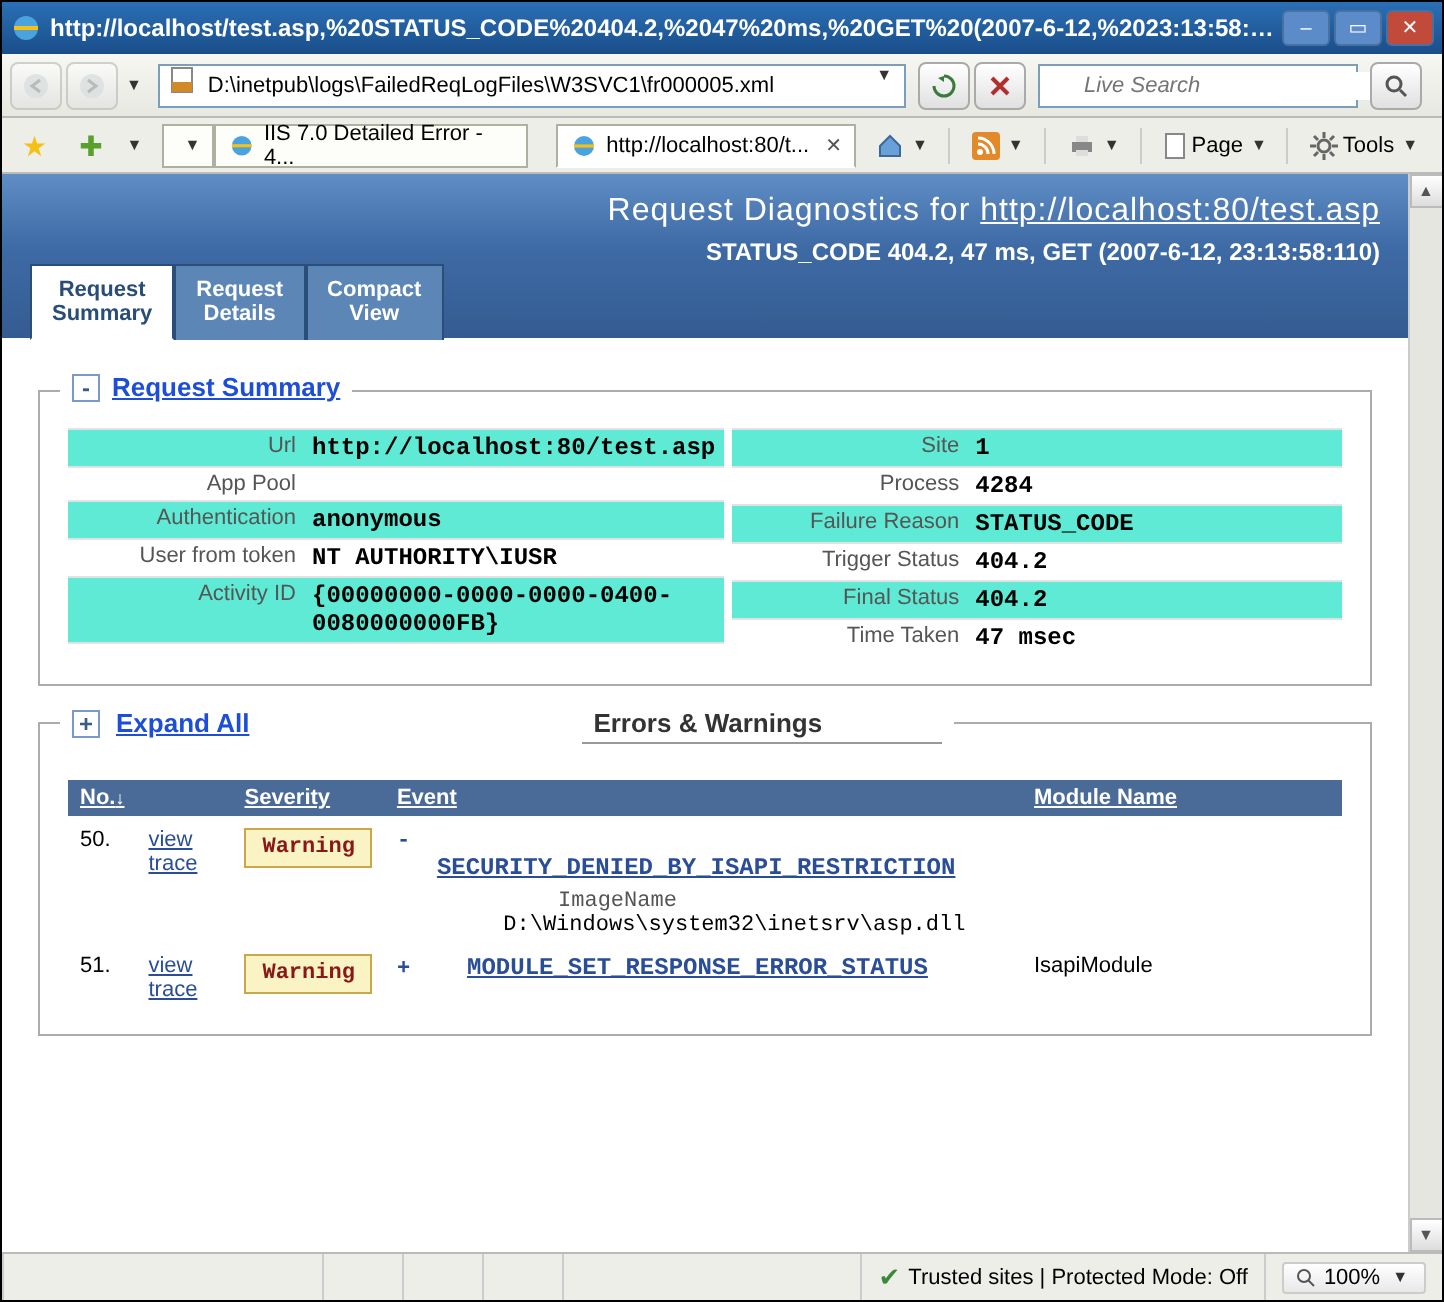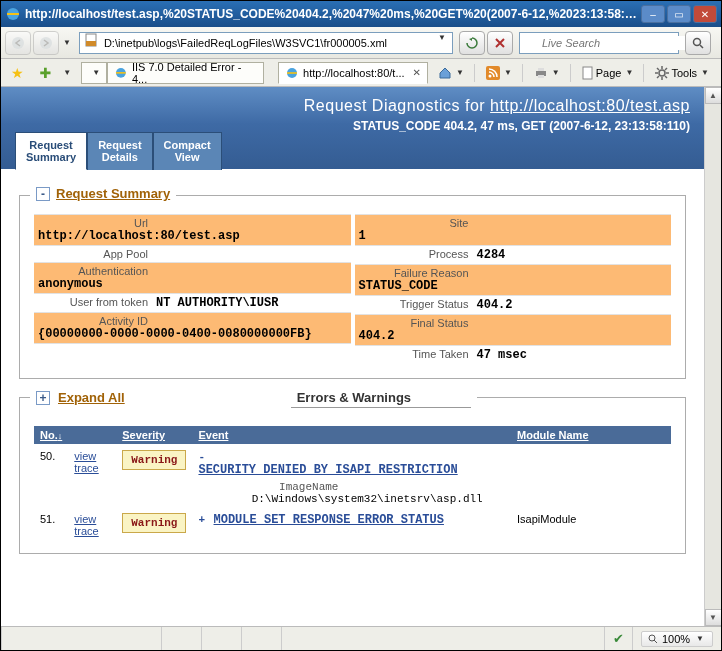--- a/index.html
+++ b/index.html
@@ -89,46 +89,46 @@
   .diag-tabstrip-bg{height:8px;background:#fff;border-bottom:0;}
   .panel {
     margin: 18px 18px;
     border:1px solid #acacac; padding: 18px 14px 14px 14px; position:relative;
   }
   .panel-legend {
     position:absolute; top:-10px; left:10px; background:#fff; padding:0 6px;
     display:flex; align-items:center; gap:6px;
   }
   .panel-legend .pm { display:inline-block;width:14px;height:14px;border:1px solid #7a9ac6;text-align:center;line-height:12px;font-size:12px;color:#3a5a88;font-weight:bold;cursor:default;}
-  .panel-legend a, .panel-legend span.lg-text { color:#a16207; text-decoration:underline; font-weight:bold; font-size:13px;}
+  .panel-legend a, .panel-legend span.lg-text { color:#1d4ed8; text-decoration:underline; font-weight:bold; font-size:13px;}
   .summary-cols {
     display:flex; gap:4px;
   }
   .kv { flex:1; }
   .kv .row { display:flex; padding:2px 4px; }
-  .kv .row.alt { background:#fdba74; border-top:1px solid #e2e2e2;border-bottom:1px solid #e2e2e2;flex-direction:column;}
+  .kv .row.alt { background:#5eead4; border-top:1px solid #e2e2e2;border-bottom:1px solid #e2e2e2;}
   .kv .k { width: 118px; text-align:right; color:#555; padding-right:8px; font-size:11px;}
   .kv2 .k { width:118px; }
   .kv .v { flex:1; font-family: "Courier New", monospace; font-weight:bold; font-size:12px;}
   .ew-title {
     font-size:13px; font-weight:bold; color:#333; border-bottom:1px solid #999; padding:2px 6px;
     margin-left:120px;
     width: 180px;
   }
   .legend-row { display:flex; align-items:baseline; gap:8px;}
   .ew-table { width:100%; border-collapse:collapse; margin-top:10px;}
   .ew-table thead th {
     background:#4a6b98; color:#fff; text-align:left; padding:3px 6px; font-size:11px;
   }
   .ew-table thead th a { color:#fff; text-decoration:underline; }
   .ew-table td { padding:2px 6px; vertical-align:top; font-size:11px;}
   .ew-table tr.datarow td { border-top:4px solid #fff; }
   .view-trace { color:#2a4d98; text-decoration:underline; cursor:default;}
   .warn-chip { display:inline-block; padding:3px 8px; border:1px solid #caa84a; background:#faf4c4; color:#8a1818; font-weight:bold; font-family:"Courier New",monospace;}
-  .ev-link { color:#2a4d98; text-decoration:underline; font-weight:bold; font-family:"Courier New",monospace; font-size:12px;}
+  .ev-link { color:#2a4d98; text-decoration:underline; font-weight:bold; font-family:"Courier New",monospace; font-size:12px;margin-left:20px;}
   .pm-small { color:#2a4d98; font-family:"Courier New",monospace; font-weight:bold; padding-right:4px; display:inline-block; width:12px;}
   .detail-kv { margin-left:40px; margin-top:4px; font-family:"Courier New",monospace; }
   .detail-kv .dk { display:inline-block; width:100px; text-align:right; color:#555;}
   .col-no{width:32px;} .col-sev{width:70px;} .col-view{width:48px;} .col-mod{width:160px;}
   .sortarrow{font-size:9px;}
   
   .statusbar {
     height:24px; background:#eeeee8; border-top:1px solid #bbb;
     display:flex; align-items:center; font-size:11px;
   }
@@ -432,20 +432,21 @@
 </div>
 
 <div class="statusbar">
   <div class="sb-cell sb-grip"></div>
   <div class="sb-cell" style="width:40px"></div>
   <div class="sb-cell" style="width:40px"></div>
   <div class="sb-cell" style="width:40px"></div>
   <div class="sb-cell" style="width:40px"></div>
   <div class="sb-cell sb-zone">
     <span class="sb-shield">✔</span>
+    <span>Trusted sites | Protected Mode: Off</span>
   </div>
   <div class="sb-cell">
     <span class="zoom-chip">
       <svg width="10" height="10">
           <circle cx="4" cy="4" r="3" fill="none" stroke="#555"></circle>
           <line x1="6" y1="6" x2="9" y2="9" stroke="#555"></line>
         </svg>
       <span>100%</span>
       <span class="dd-arrow">▼</span>
     </span>

